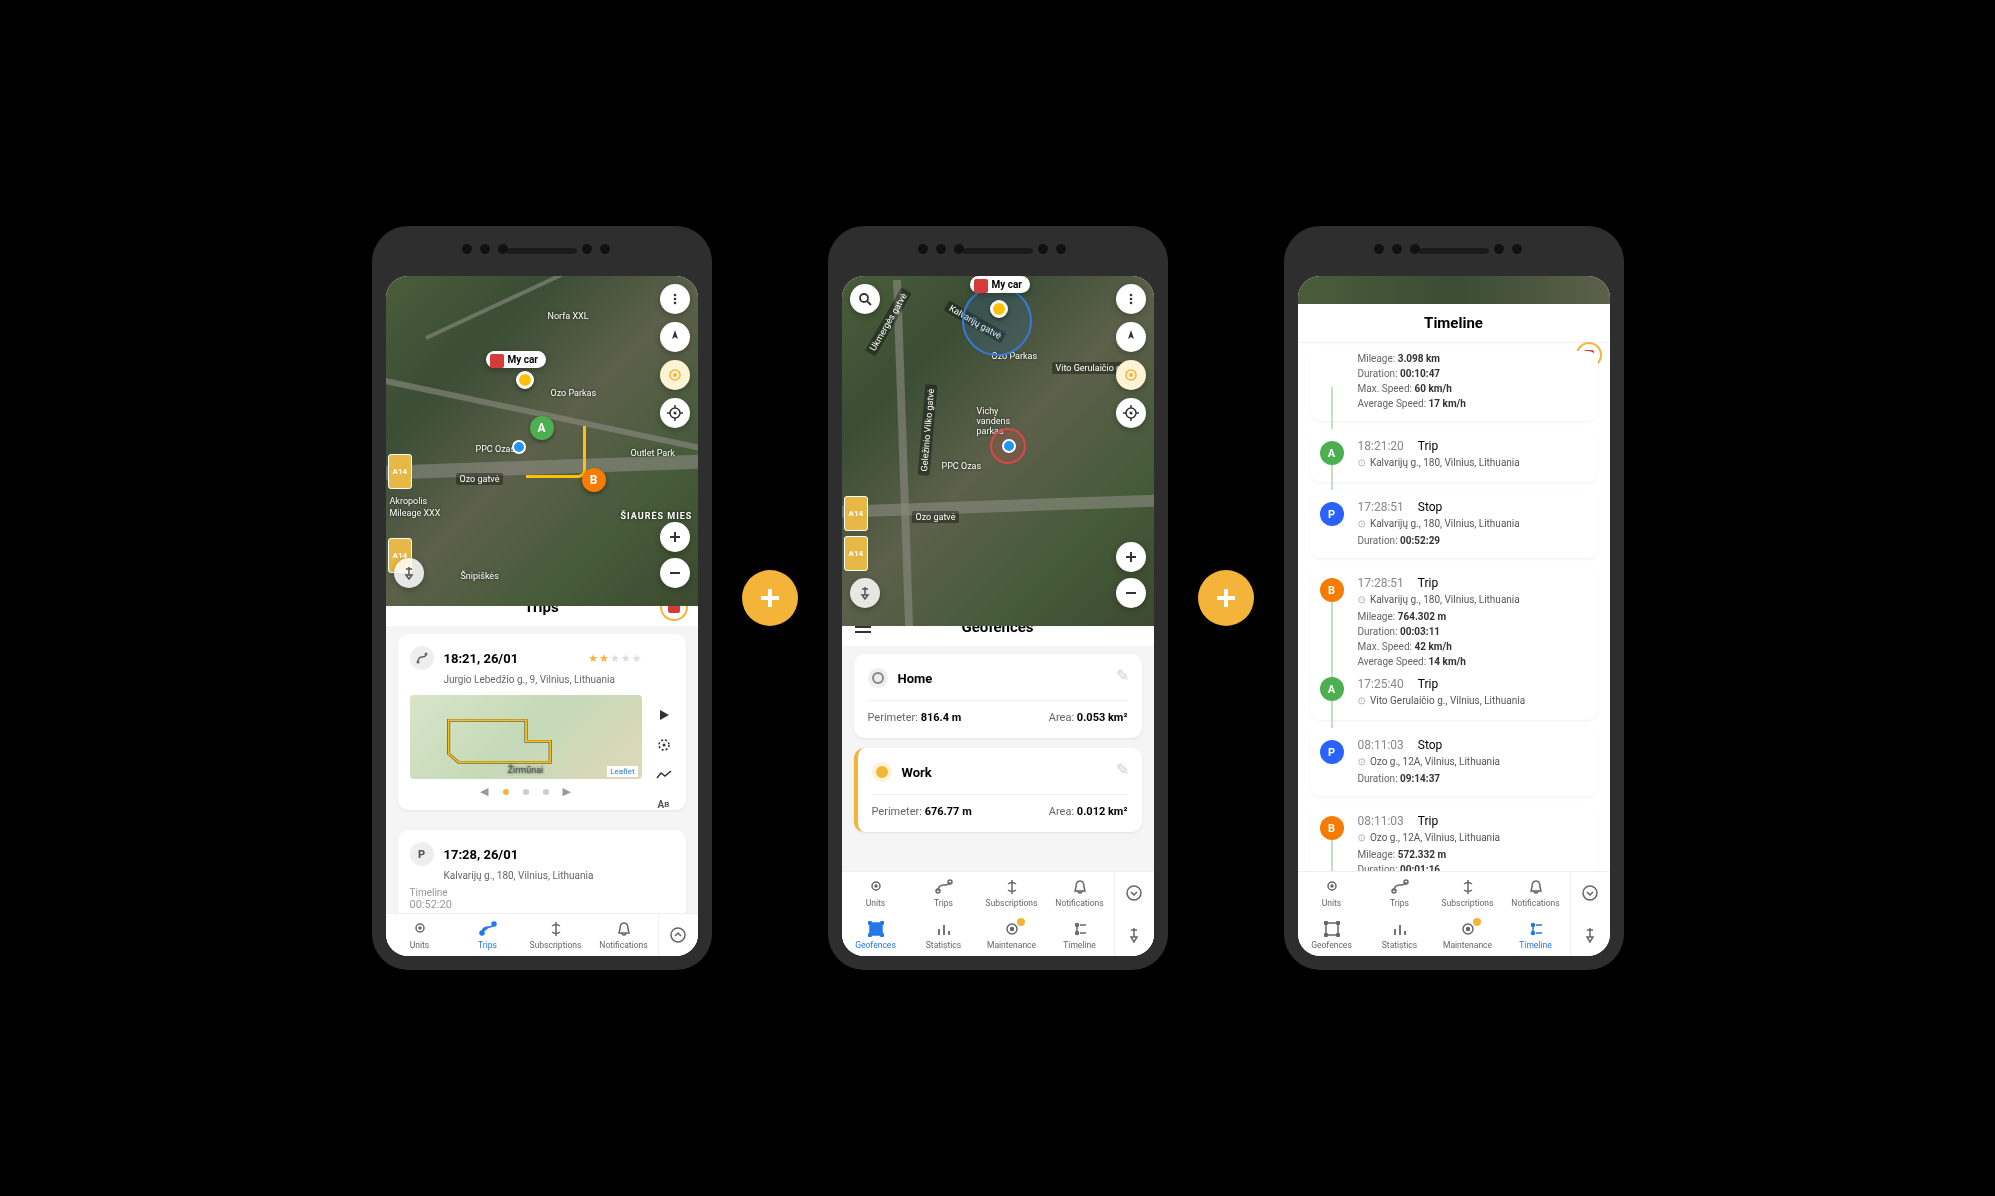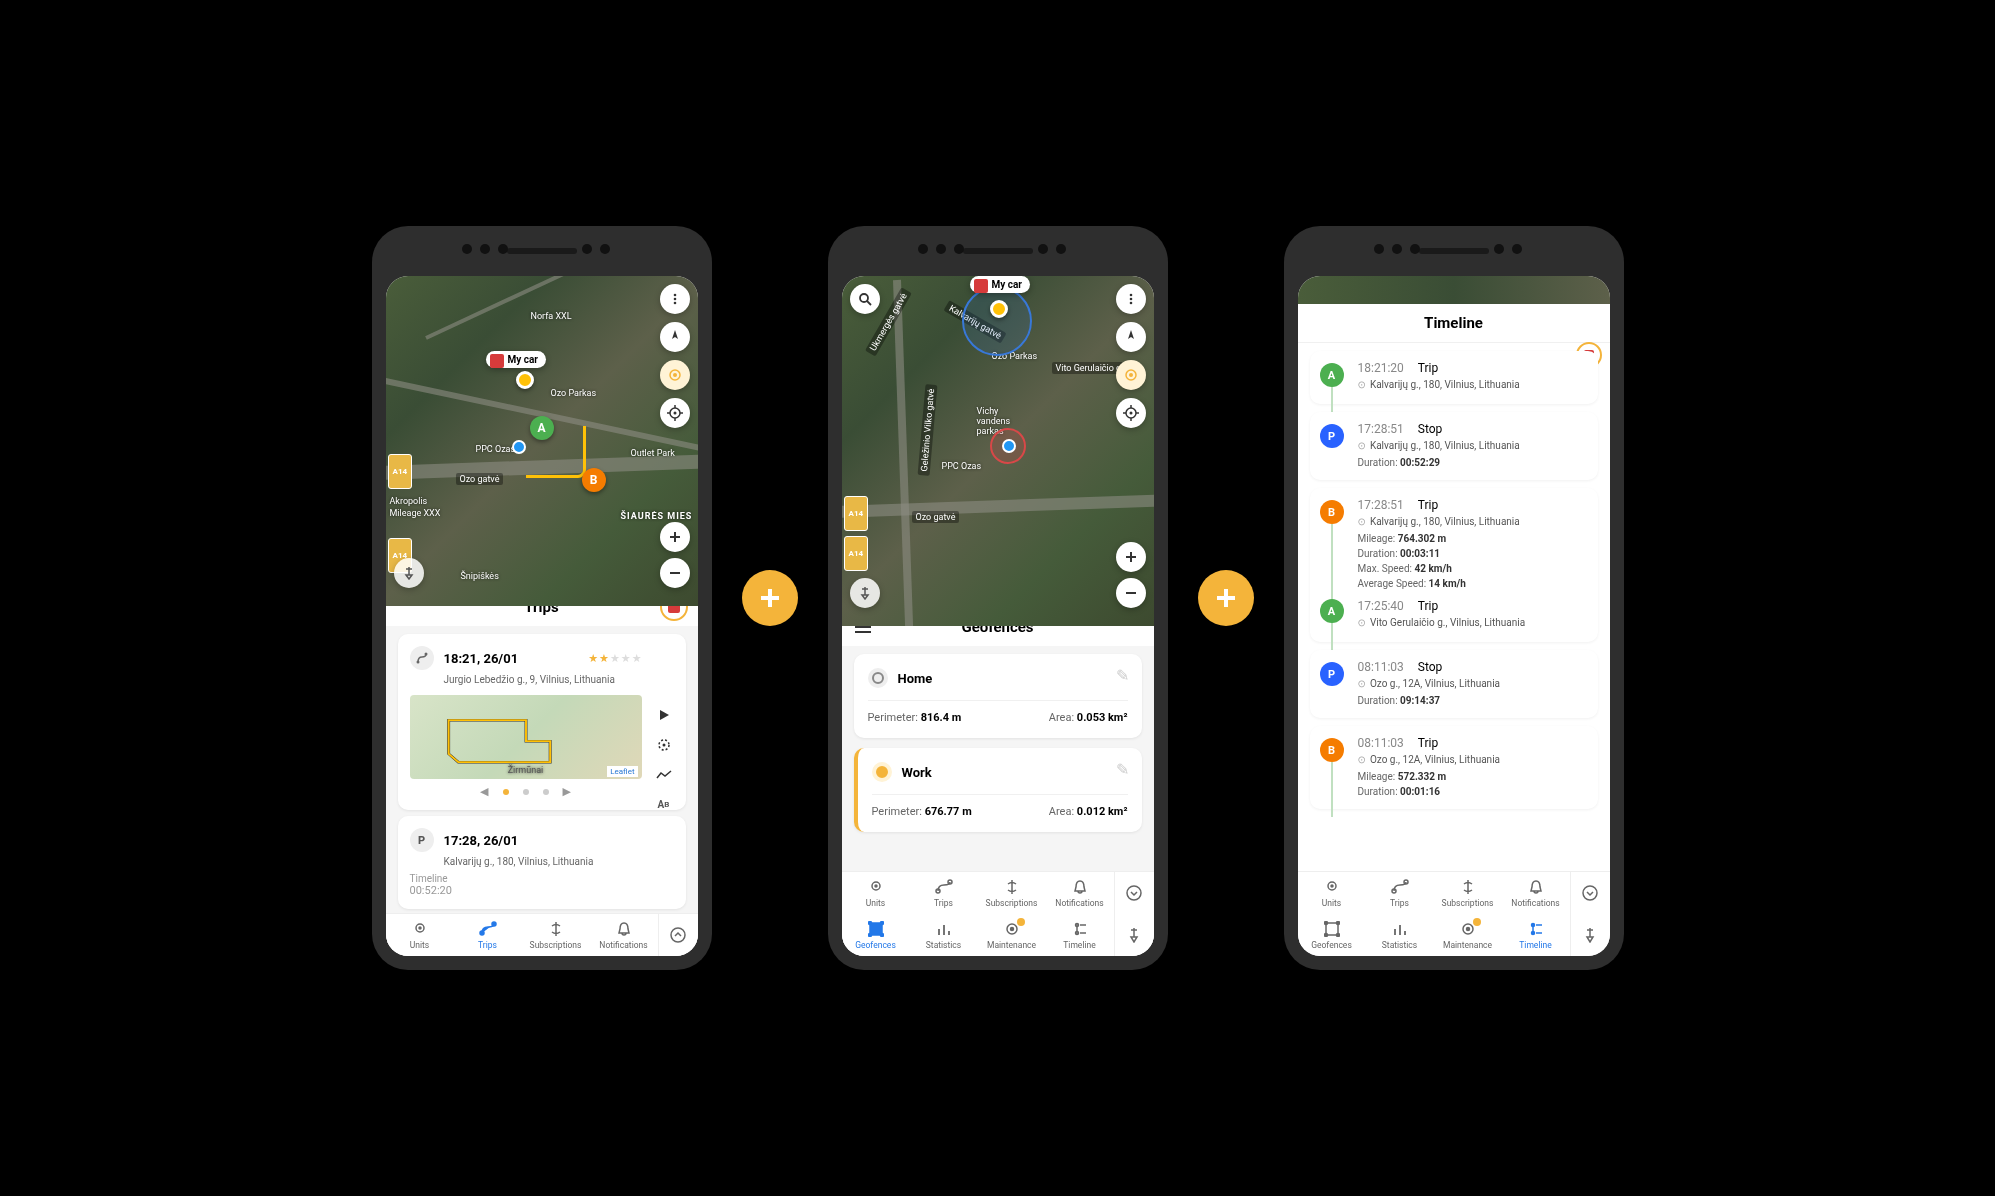--- a/index.html
+++ b/index.html
@@ -25,21 +25,21 @@
 .geo-circle{position:absolute;border-radius:50%}
 .map-btn{position:absolute;width:30px;height:30px;background:#fff;border-radius:50%;display:flex;align-items:center;justify-content:center;box-shadow:0 2px 6px rgba(0,0,0,.25);cursor:pointer}
 .route-line{position:absolute;border:3px solid #ffc107;border-top:none;border-left:none}
 .panel{flex:1;background:#f5f5f5;overflow:hidden;display:flex;flex-direction:column;position:relative}
 .panel-header{background:#fff;padding:10px 12px;display:flex;align-items:center;justify-content:center;position:relative;border-radius:18px 18px 0 0;margin-top:-18px}
 .panel-title{font-weight:700;font-size:15px}
 .panel-right-icon{position:absolute;right:10px;width:28px;height:28px;border:2px solid #f4b43a;border-radius:50%;display:flex;align-items:center;justify-content:center}
 .panel-right-icon::after{content:"";width:12px;height:12px;background:#d63b3b;border-radius:2px}
 .panel-left-icon{position:absolute;left:12px}
 .panel-body{flex:1;overflow-y:auto;padding:8px 12px}
-.card{background:#fff;border-radius:10px;padding:12px;margin-bottom:6px;box-shadow:0 1px 3px rgba(0,0,0,.08)}
+.card{background:#fff;border-radius:10px;padding:12px;margin-bottom:20px;box-shadow:0 1px 3px rgba(0,0,0,.08)}
 .trip-head{display:flex;align-items:center;gap:10px;margin-bottom:4px}
 .trip-icon{width:24px;height:24px;background:#eee;border-radius:50%;display:flex;align-items:center;justify-content:center;flex-shrink:0}
 .trip-time{font-weight:700;font-size:13px}
 .trip-addr{font-size:10px;color:#666;margin-left:34px}
 .stars{margin-left:auto;display:flex;gap:1px}
 .star{font-size:11px;color:#ddd}.star.on{color:#f4b43a}
 .trip-map{margin-top:10px;height:84px;background:linear-gradient(135deg,#d8e4c8,#c4d9b8,#e0d8b8);border-radius:4px;position:relative;overflow:hidden}
 .trip-map-label{position:absolute;bottom:2px;right:4px;font-size:8px;color:#2878d4;background:#fff;padding:1px 3px}
 .trip-controls{position:absolute;right:-32px;top:10px;display:flex;flex-direction:column;gap:10px}
 .trip-ctrl{width:20px;height:20px;display:flex;align-items:center;justify-content:center;cursor:pointer}
@@ -85,21 +85,21 @@
 </style>
 </head>
 <body>
 
 <div class="phone p1">
 <div class="screen">
   <div class="map">
     <div class="road" style="top:190px;left:-10px;width:340px;height:14px;transform:rotate(-2deg)"></div>
     <div class="road" style="top:100px;left:-10px;width:340px;height:6px;transform:rotate(12deg)"></div>
     <div class="road" style="top:60px;left:40px;width:200px;height:4px;transform:rotate(-25deg)"></div>
-    <span class="map-text" style="top:35px;left:145px">Norfa XXL</span>
+    <span class="map-text" style="top:35px;left:162px">Norfa XXL</span>
     <span class="map-text" style="top:112px;left:165px">Ozo Parkas</span>
     <span class="map-text" style="top:168px;left:90px">PPC Ozas</span>
     <span class="map-text" style="top:172px;left:245px">Outlet Park</span>
     <span class="map-text" style="top:220px;left:4px">Akropolis</span>
     <span class="map-text" style="top:232px;left:4px">Mileage XXX</span>
     <span class="map-text" style="top:295px;left:75px">Šnipiškės</span>
     <span class="map-text" style="top:235px;left:235px;font-weight:700;letter-spacing:1px">ŠIAURĖS MIES</span>
     <span class="road-label" style="top:197px;left:70px">Ozo gatvė</span>
     <span class="hwy" style="top:178px;left:2px">A14</span>
     <span class="hwy" style="top:262px;left:2px">A14</span>
@@ -496,20 +496,27 @@
   </div>
 
 <div class="phone p3">
 <div class="screen">
   <div class="p3-strip"></div>
   <div class="p3-header">
     <span>Timeline</span>
     <span class="p3-car"></span>
   </div>
   <div class="timeline" id="timeline-list">
+    <div class="tl-card" style="padding-top:0">
+      <div class="tl-line"></div>
+      <div class="tl-stat"><span>Mileage:</span> <b>3.098 km</b></div>
+      <div class="tl-stat"><span>Duration:</span> <b>00:10:47</b></div>
+      <div class="tl-stat"><span>Max. Speed:</span> <b>60 km/h</b></div>
+      <div class="tl-stat"><span>Average Speed:</span> <b>17 km/h</b></div>
+    </div>
   <div class="tl-card">
           <div class="tl-line"></div>
           <span class="tl-badge a">A</span>
     <div class="tl-head">
             <span class="tl-time">18:21:20</span>
             <span class="tl-type">Trip</span>
           </div>
     <div class="tl-addr">Kalvarijų g., 180, Vilnius, Lithuania</div>
         </div>
         <div class="tl-card">

